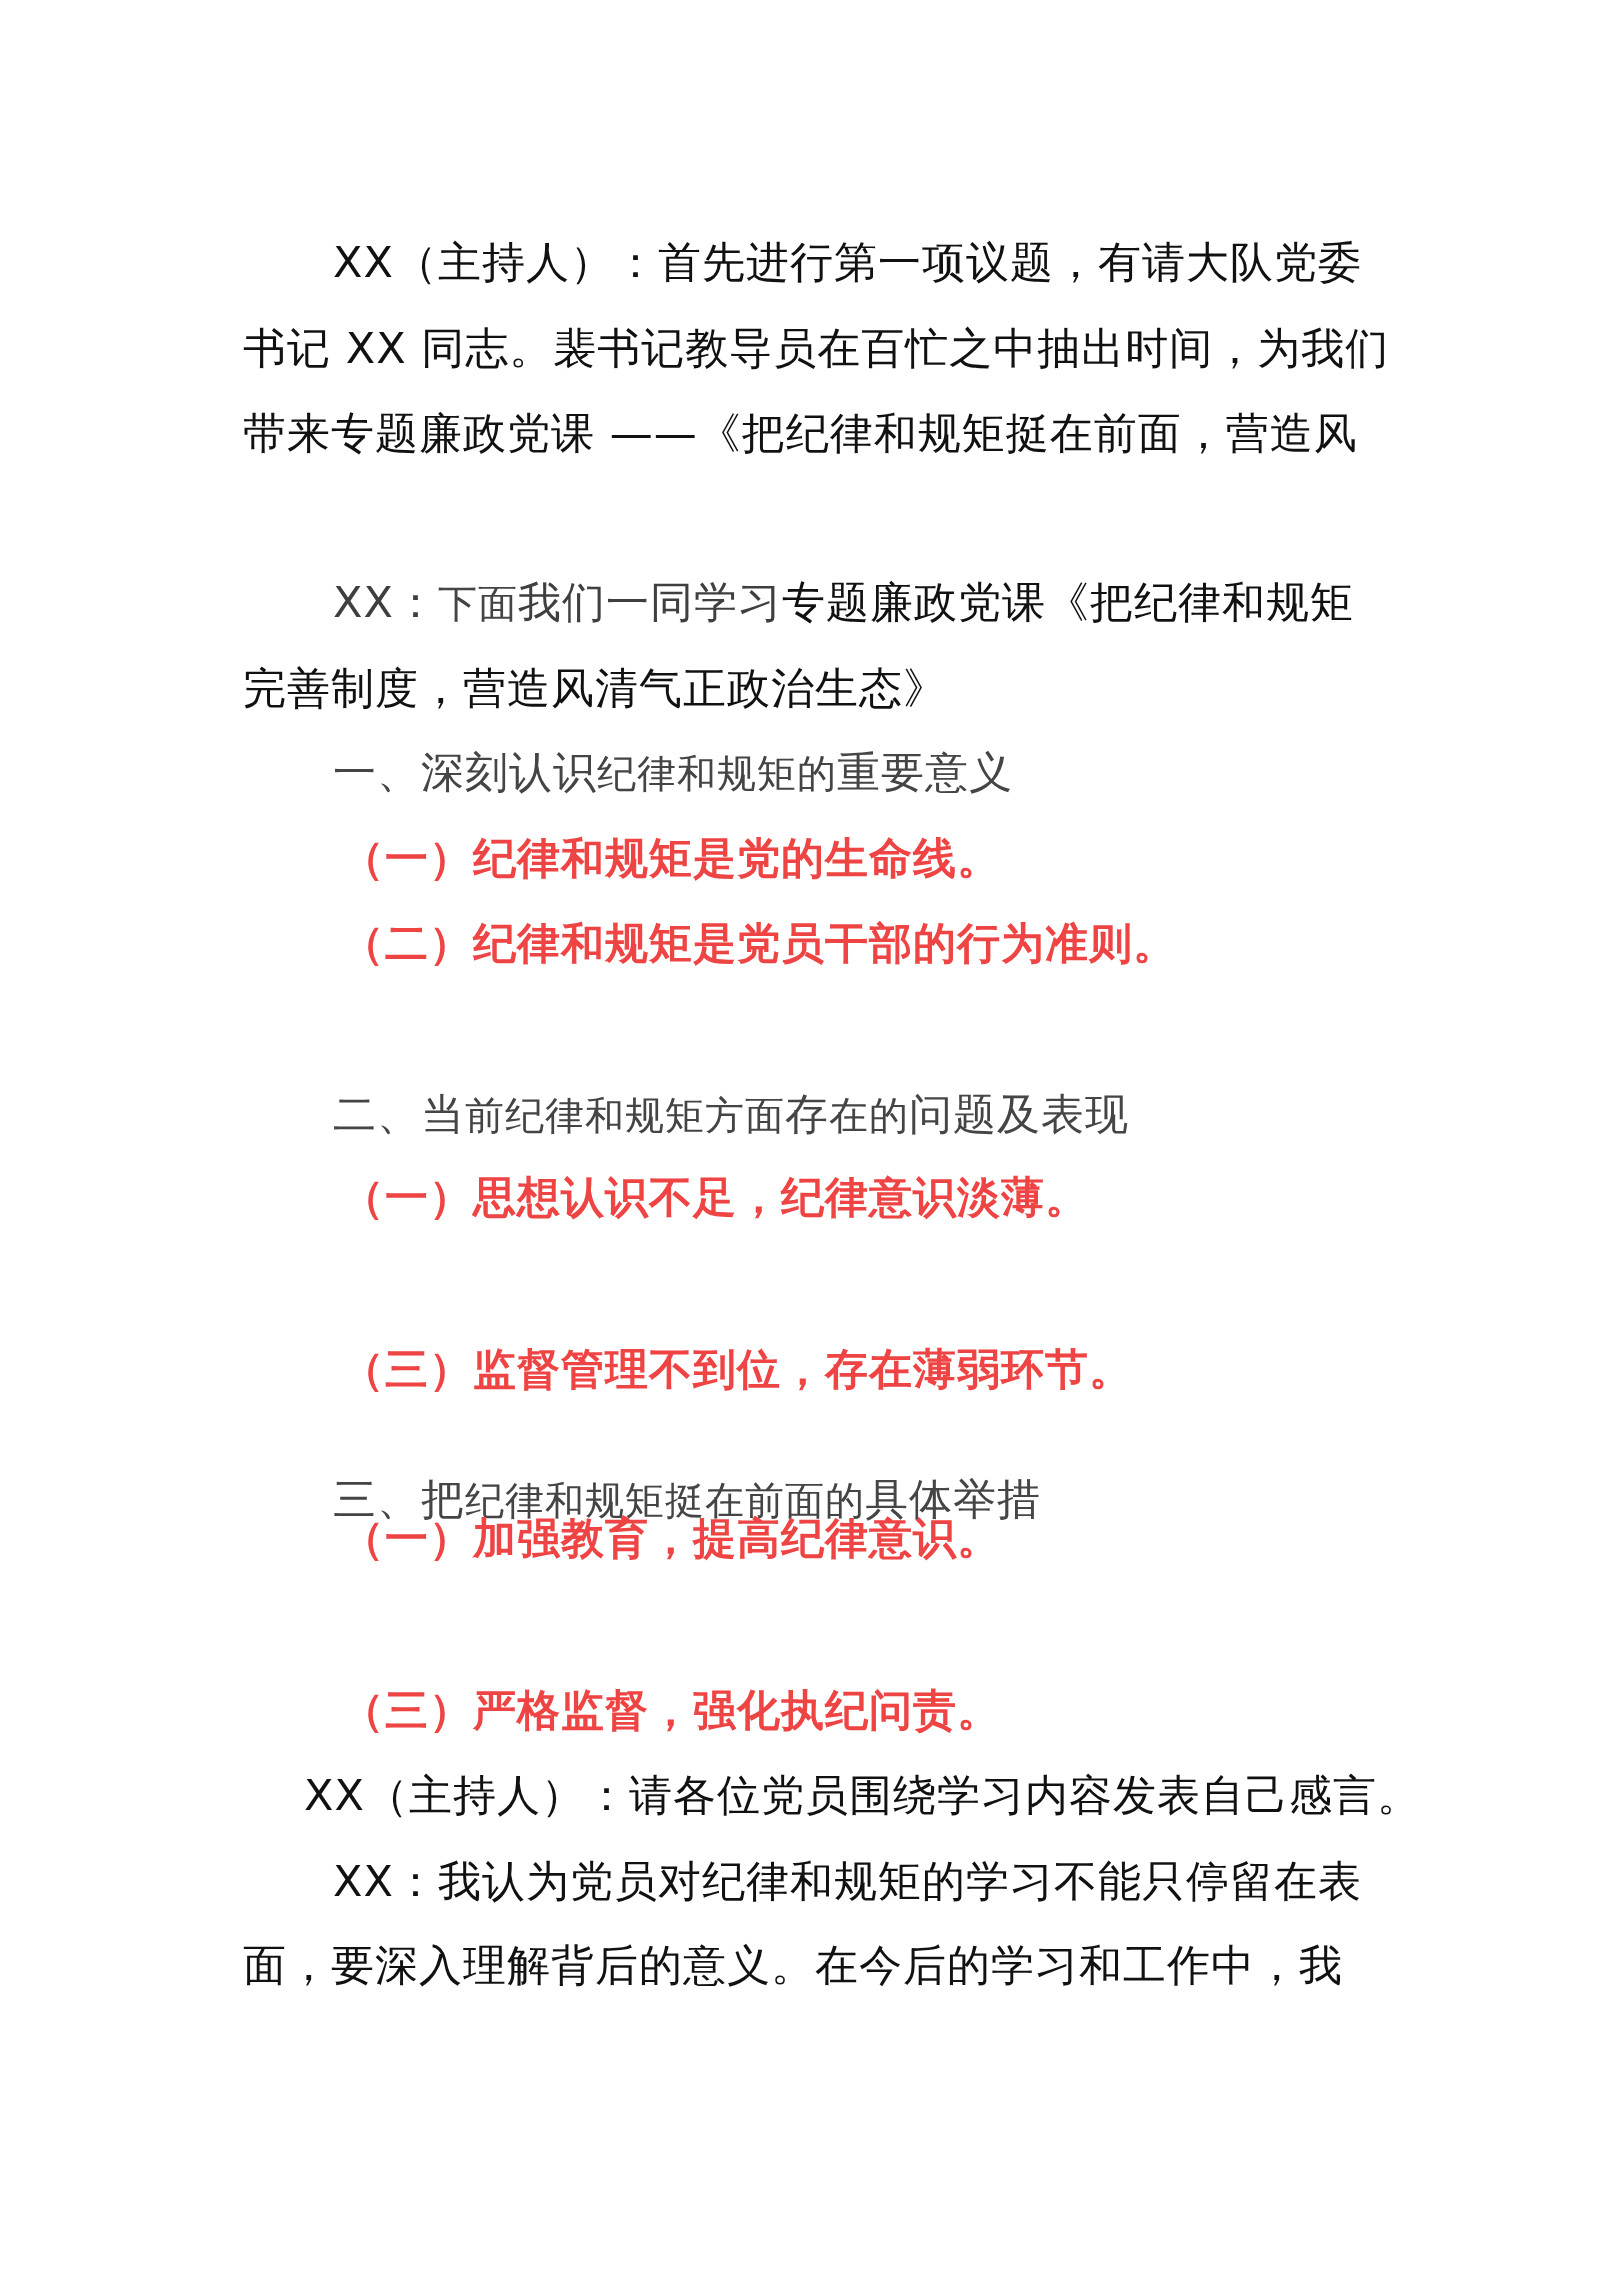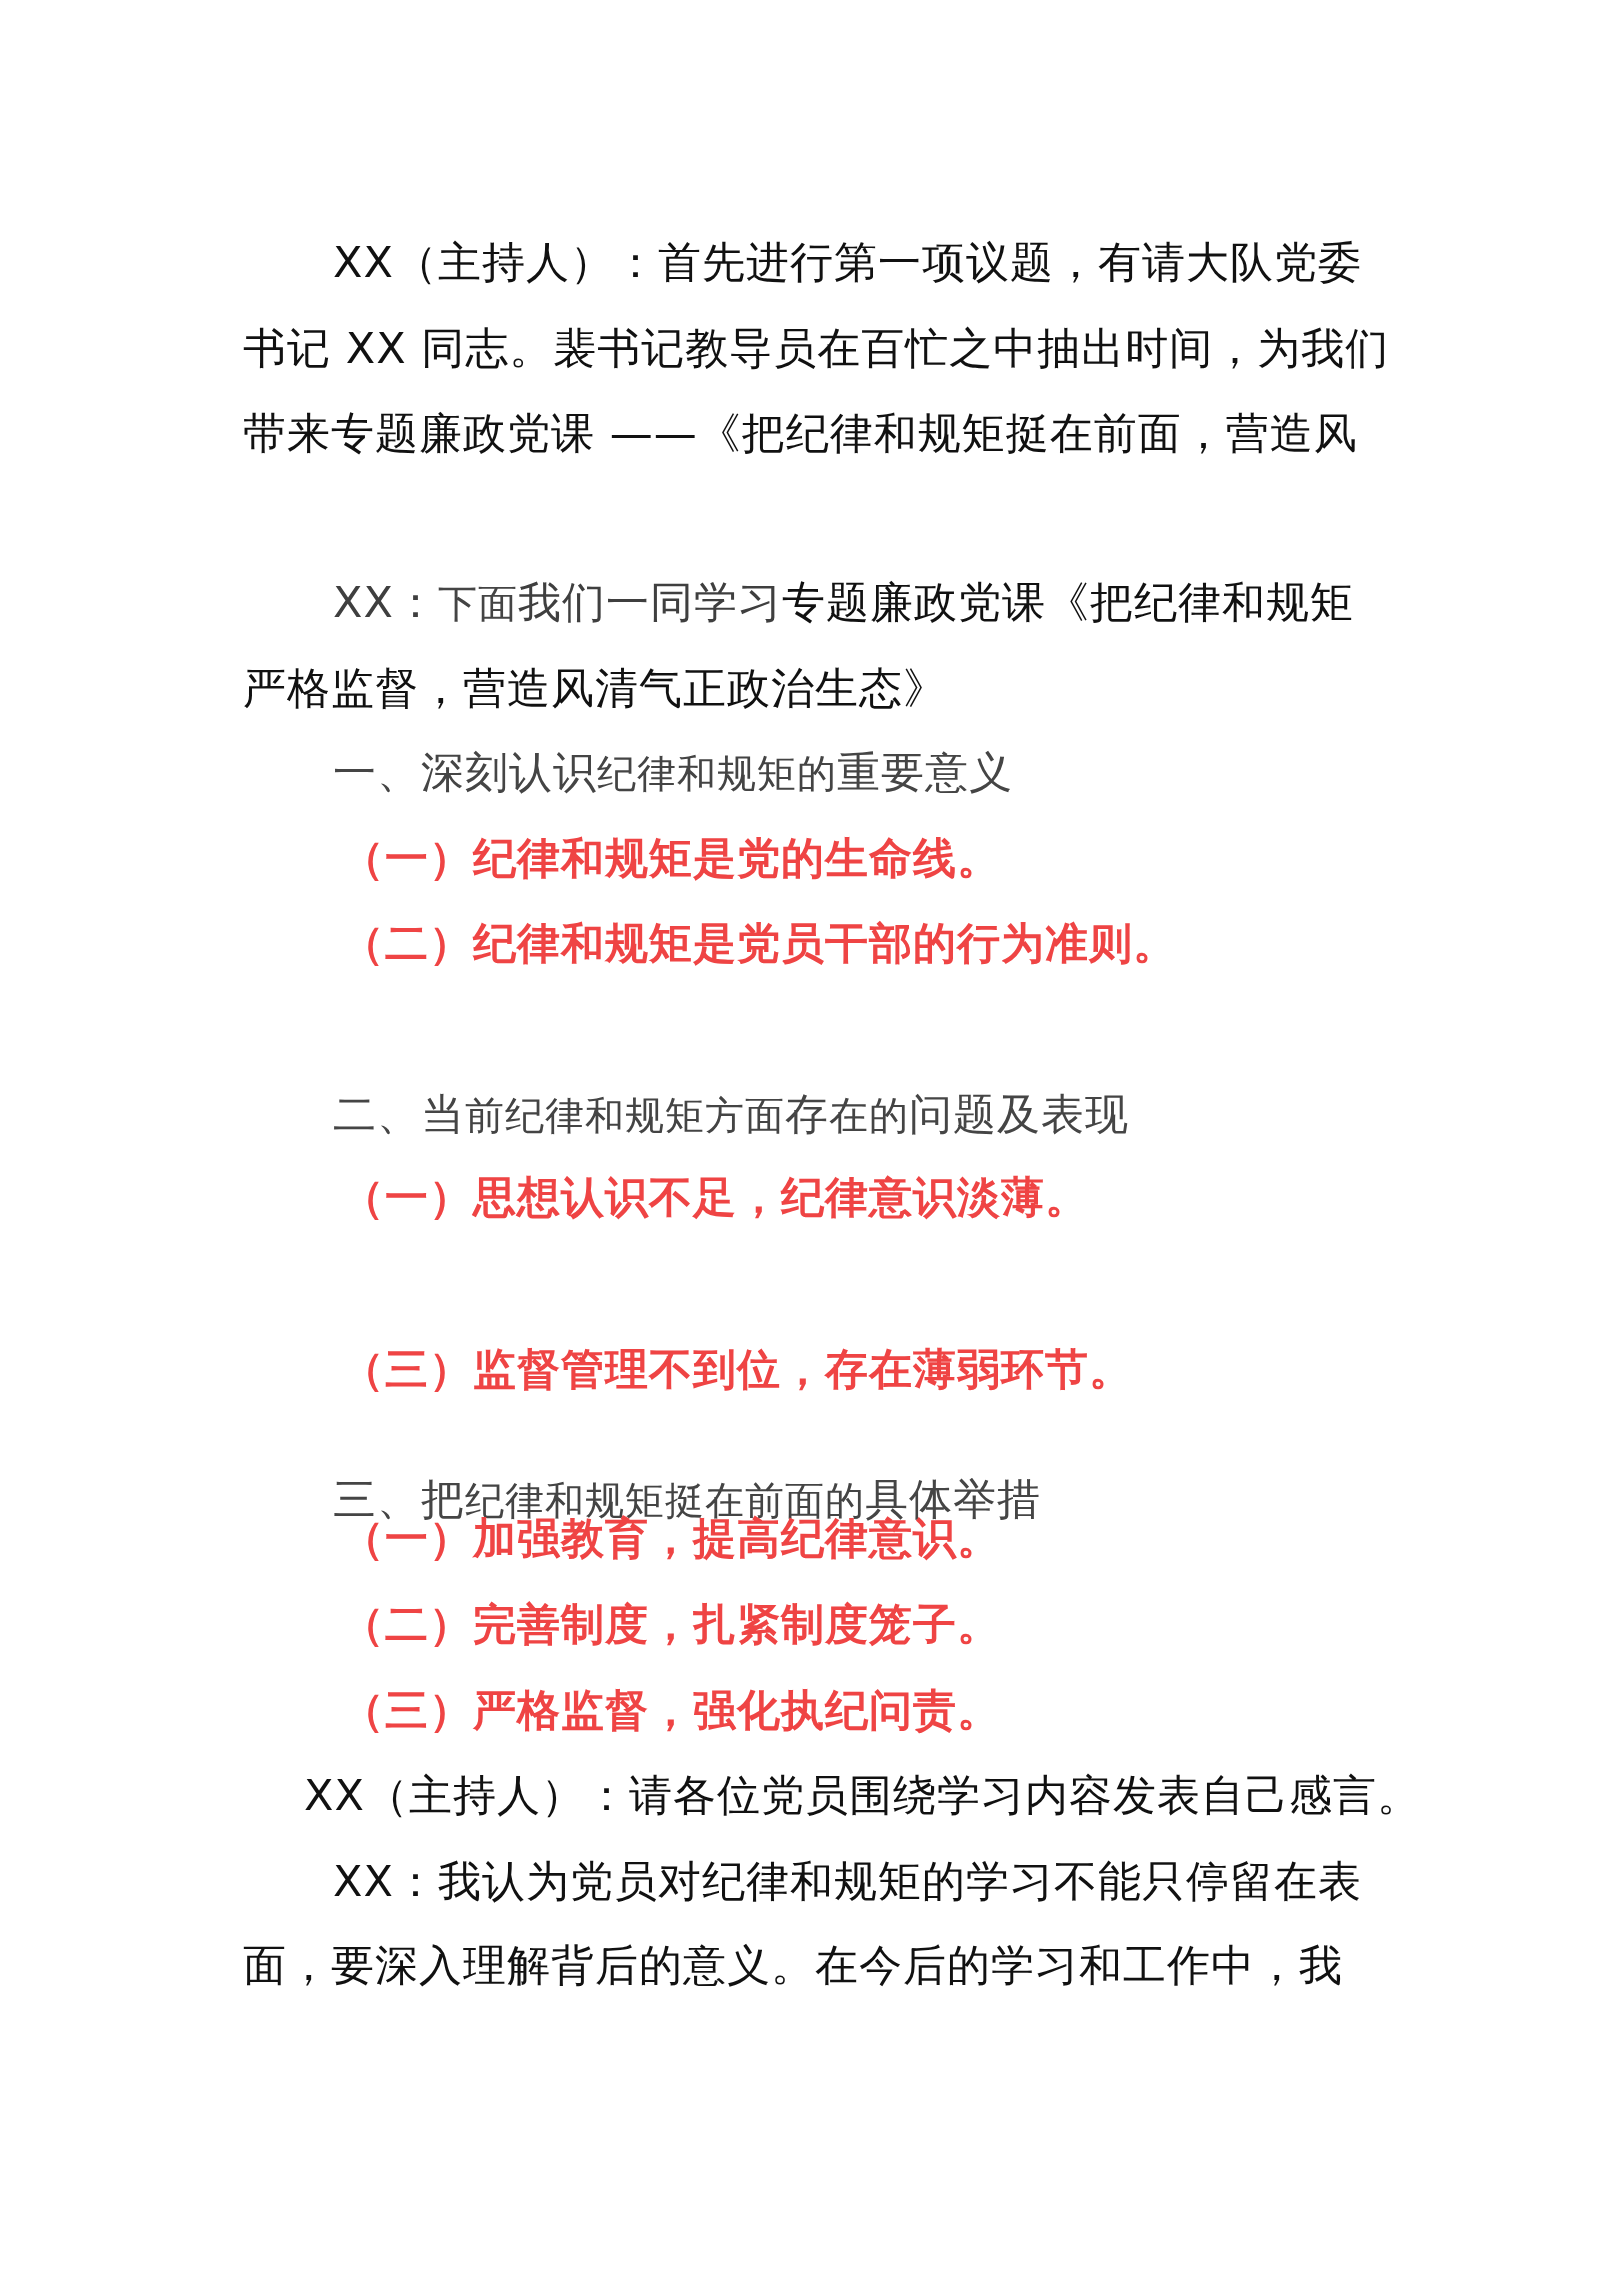--- a/index.html
+++ b/index.html
@@ -40,39 +40,38 @@
 
 <div class="page">
 
   <div class="line body-text" style="left:333px; top:233px;">XX（主持人）：首先进行第一项议题，有请大队党委</div>
   <div class="line body-text" style="left:243px; top:319px;">书记 XX 同志。裴书记教导员在百忙之中抽出时间，为我们</div>
   <div class="line body-text" style="left:243px; top:404px;">带来专题廉政党课 ——《把纪律和规矩挺在前面，营造风</div>
 
   <div class="line" style="left:333px; top:573px;">
     <span class="gray-text">XX：</span><span class="script">下面</span><span class="gray-text">我们一同学习</span><span class="body-text">专题廉政党课《把纪律和规矩</span>
   </div>
-  <div class="line body-text" style="left:243px; top:659px;">严格监督，营造风清气正政治生态》</div>
+  <div class="line body-text" style="left:243px; top:659px;">完善制度，营造风清气正政治生态》</div>
 
   <div class="line heading" style="left:333px; top:743px;">
     <span>一、深刻认识</span><span class="script">纪律和规矩的</span><span>重要意义</span>
   </div>
   <div class="line bold-text" style="left:341px; top:829px;">（一）纪律和规矩是党的生命线。</div>
   <div class="line bold-text" style="left:341px; top:914px;">（二）纪律和规矩是党员干部的行为准则。</div>
 
   <div class="line heading" style="left:333px; top:1085px;">
     <span>二、当</span><span class="script">前纪律和规矩方面</span><span>存</span><span class="script">在的</span><span>问题及表现</span>
   </div>
   <div class="line bold-text" style="left:341px; top:1168px;">（一）思想认识不足，纪律意识淡薄。</div>
   <div class="line bold-text" style="left:341px; top:1340px;">（三）监督管理不到位，存在薄弱环节。</div>
 
   <div class="line heading" style="left:333px; top:1470px;">
     <span>三、把</span><span class="script">纪律和规矩挺在前面的</span><span>具体举措</span>
   </div>
   <div class="line bold-text" style="left:341px; top:1509px;">（一）加强教育，提高纪律意识。</div>
-  <div class="line bold-text" style="left:341px; top:1595px;">（二）完善制度，扎紧制度笼子。</div>
   <div class="line bold-text" style="left:341px; top:1681px;">（三）严格监督，强化执纪问责。</div>
 
   <div class="line body-text" style="left:304px; top:1766px;">XX（主持人）：请各位党员围绕学习内容发表自己感言。</div>
 
   <div class="line body-text" style="left:333px; top:1852px;">XX：我认为党员对纪律和规矩的学习不能只停留在表</div>
   <div class="line body-text" style="left:243px; top:1936px;">面，要深入理解背后的意义。在今后的学习和工作中，我</div>
 
 </div>
 
 

